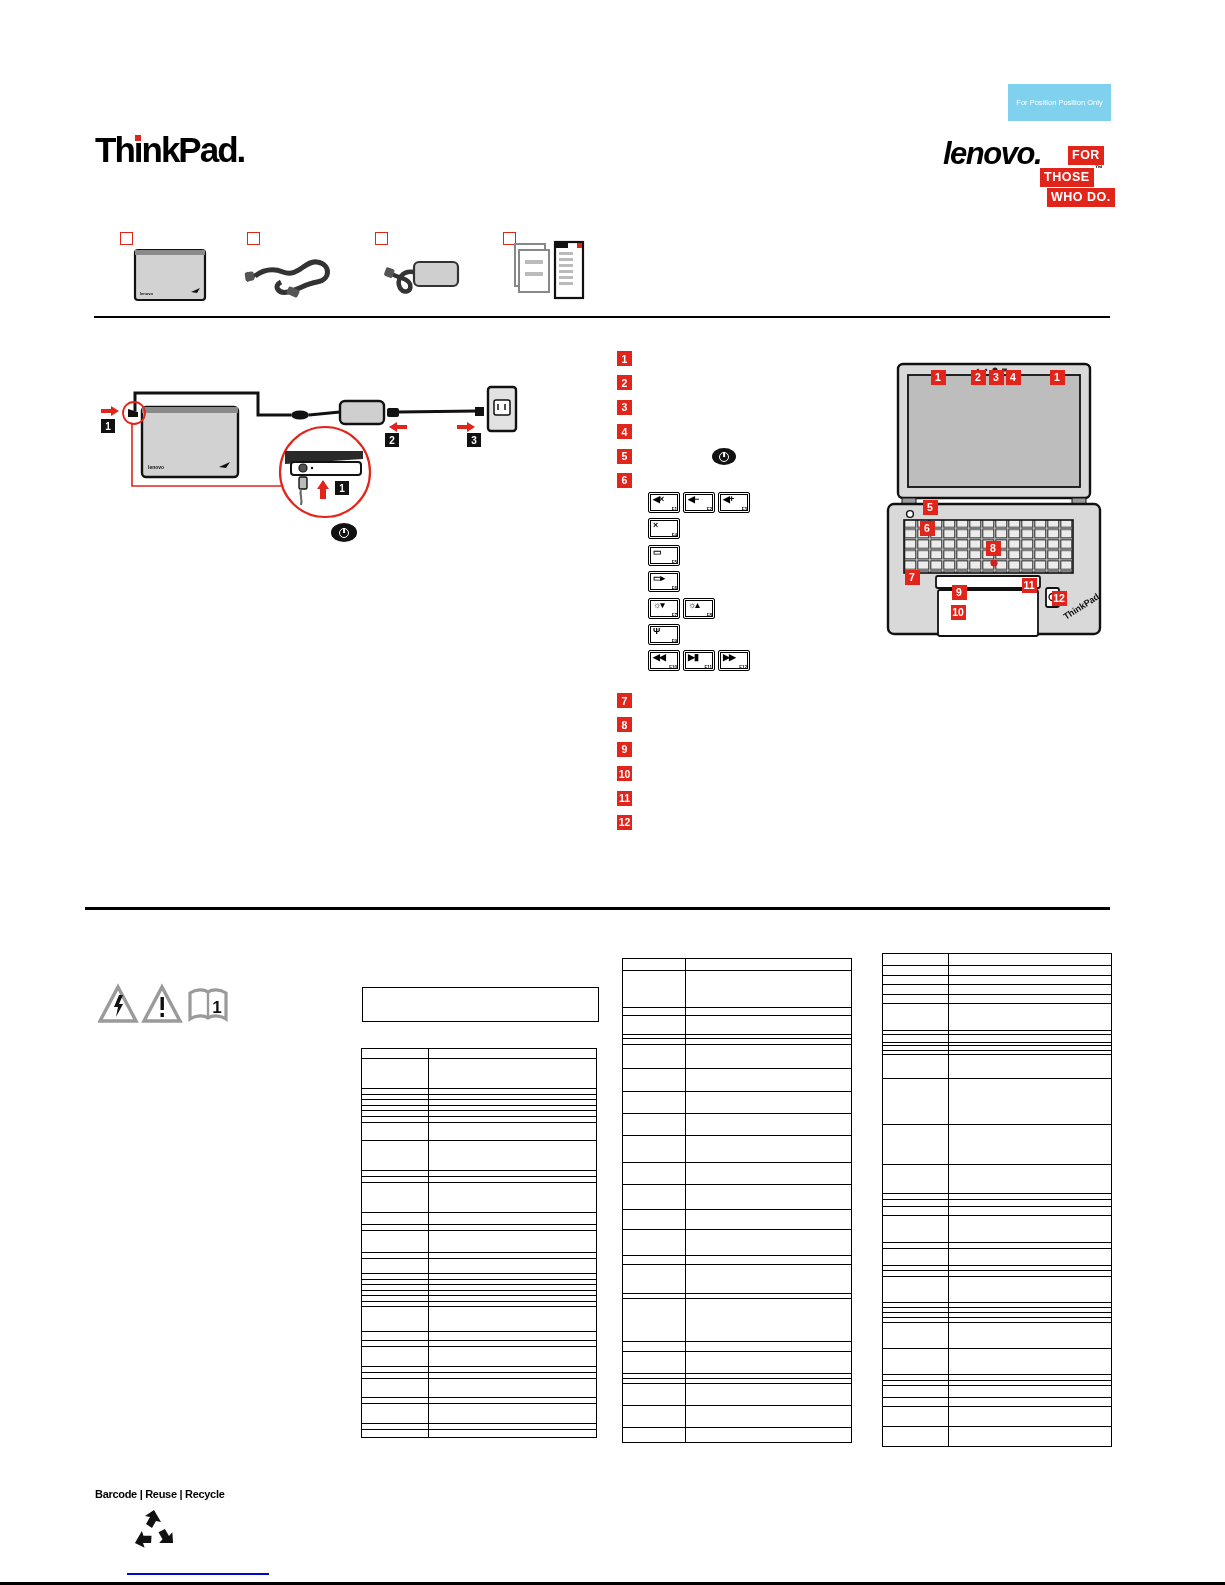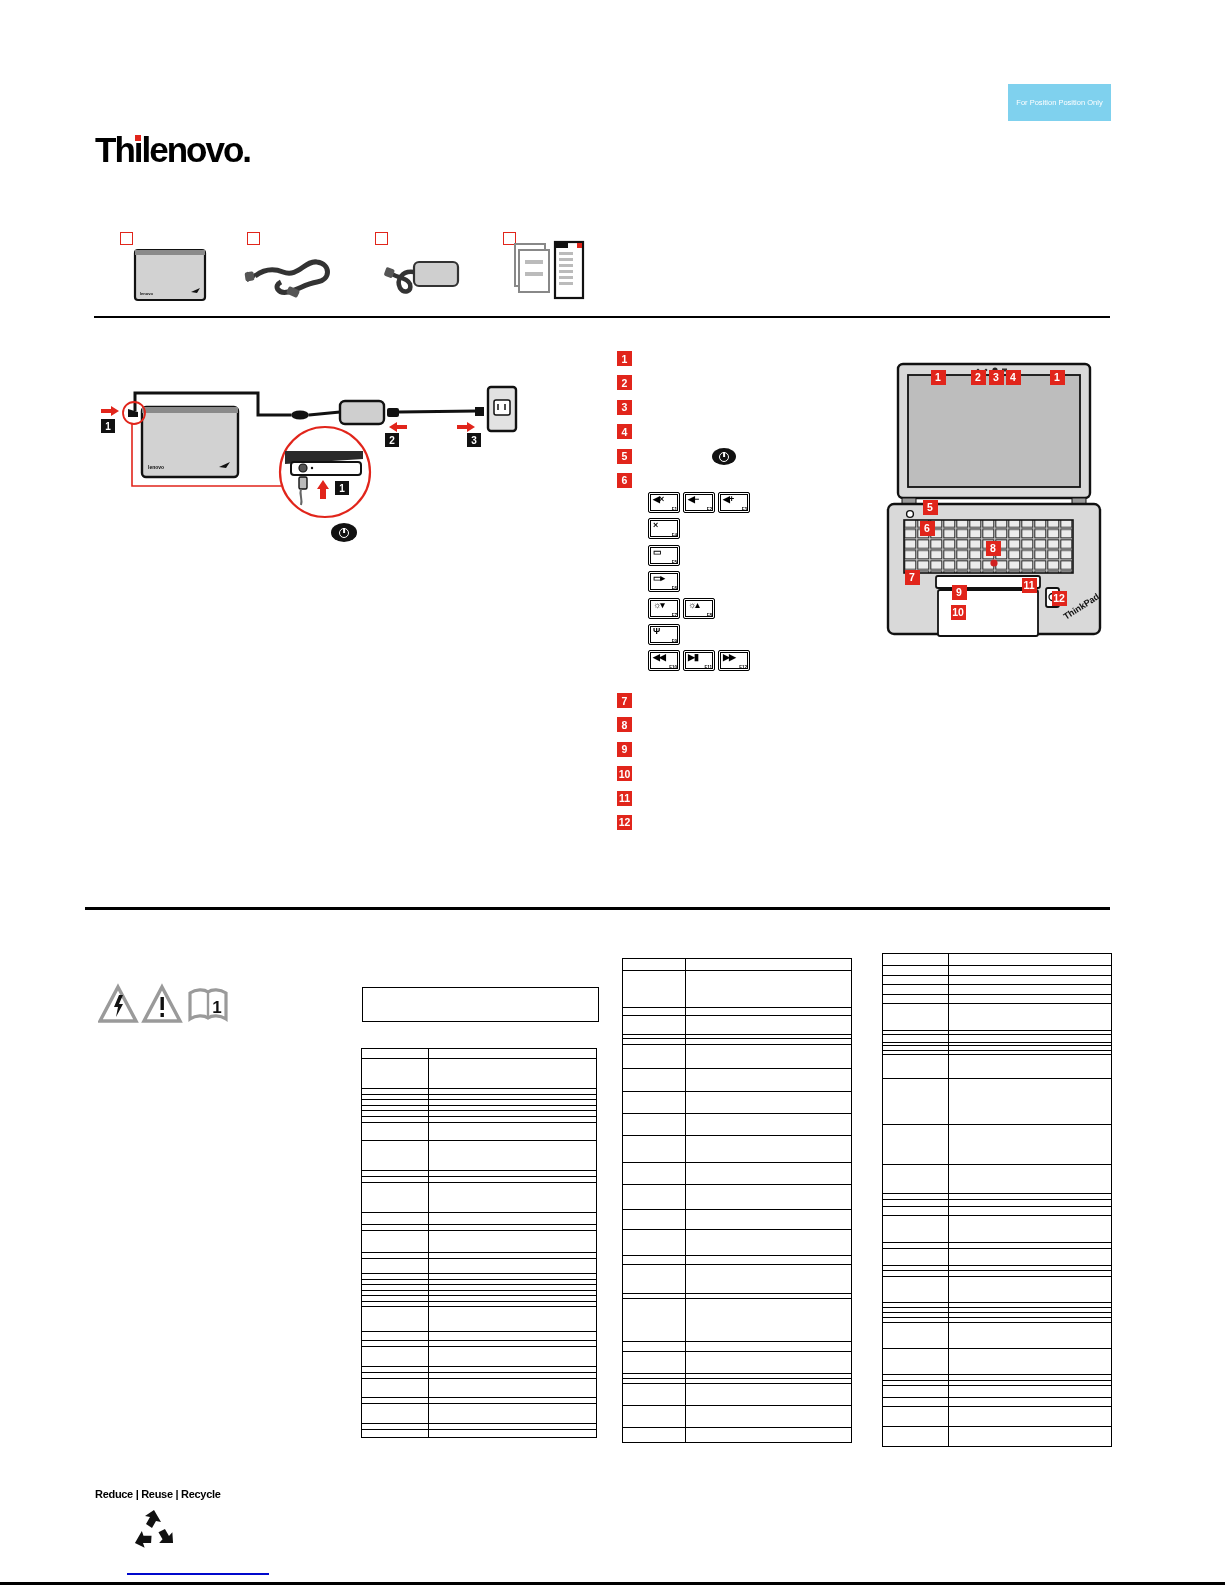--- a/index.html
+++ b/index.html
@@ -52,26 +52,33 @@
   
   #recycle-text{position:absolute;left:95px;top:1488px;font-size:11px;font-weight:800;letter-spacing:-.3px;}
   #blue-link{position:absolute;left:127px;top:1573px;width:142px;height:2px;background:#0008cc;}
   #bottom-edge{position:absolute;left:0;top:1582px;width:1225px;height:3px;background:#000;}
 </style>
 </head>
 <body>
 
 <div id="page">
 
-  <div id="thinkpad-logo"><span>Th</span><span class="ri">ı</span><span>lenovo.</span></div>
+  <div id="thinkpad-logo"><span>Th</span><span class="ri">ı</span><span>nkPad.</span></div>
 
   <div id="barcode-box">
     <span>For Position Position Only</span>
   </div>
 
+  <div id="lenovo-block">
+    <div id="lenovo-word">lenovo.</div>
+    <div class="tag" id="tag-for">FOR</div>
+    <div class="tag" id="tag-those">THOSE</div>
+    <div class="tag" id="tag-who">WHO DO.</div>
+    <div id="tm">™</div>
+  </div>
 
   <div class="chk" style="left:120px;top:232px;"></div>
   <div class="chk" style="left:247px;top:232px;"></div>
   <div class="chk" style="left:375px;top:232px;"></div>
   <div class="chk" style="left:503px;top:232px;"></div>
 
   <svg class="abs" style="left:133px;top:248px;" width="74" height="54" viewBox="0 0 74 54">
     <rect x="2" y="2" width="70" height="50" rx="3" fill="#d2d2d2" stroke="#111" stroke-width="2.2"></rect>
     <rect x="2" y="2" width="70" height="5" fill="#8a8a8a"></rect>
     <text x="7" y="47" font-size="4" font-weight="700" fill="#111">lenovo</text>
@@ -321,21 +328,21 @@
       <rect x="62.5" y="30" width="3.4" height="4" fill="#111"></rect>
     <g>
       <path d="M92,10 C98,6 106,6 110,9 C114,6 122,6 128,10 L128,36 C122,32 114,32 110,35 C106,32 98,32 92,36 Z" fill="#fff" stroke="#9a9a9a" stroke-width="3.2"></path>
       <line x1="110" y1="9" x2="110" y2="35" stroke="#9a9a9a" stroke-width="2.4"></line>
       <text x="119" y="30" font-size="17" font-weight="800" fill="#111" text-anchor="middle">1</text>
     </g>
   </svg>
 
   <div id="note-box" style="left: 362px; top: 987px; width: 235px; height: 33px;"></div>
 
-  <div id="recycle-text">Reduce | Reuse | Recycle</div>
+  <div id="recycle-text">Barcode | Reuse | Recycle</div>
   <svg class="abs" style="left:130px;top:1506px;" width="48" height="48" viewBox="0 0 48 48">
     <g fill="#111">
       <g>
         <path d="M24,4 l7,12 -5,-1 -4,7 -6,-4 4,-7 -5,-1 z"></path>
       </g>
       <g transform="rotate(120 24 26)">
         <path d="M24,4 l7,12 -5,-1 -4,7 -6,-4 4,-7 -5,-1 z"></path>
       </g>
       <g transform="rotate(240 24 26)">
         <path d="M24,4 l7,12 -5,-1 -4,7 -6,-4 4,-7 -5,-1 z"></path>

